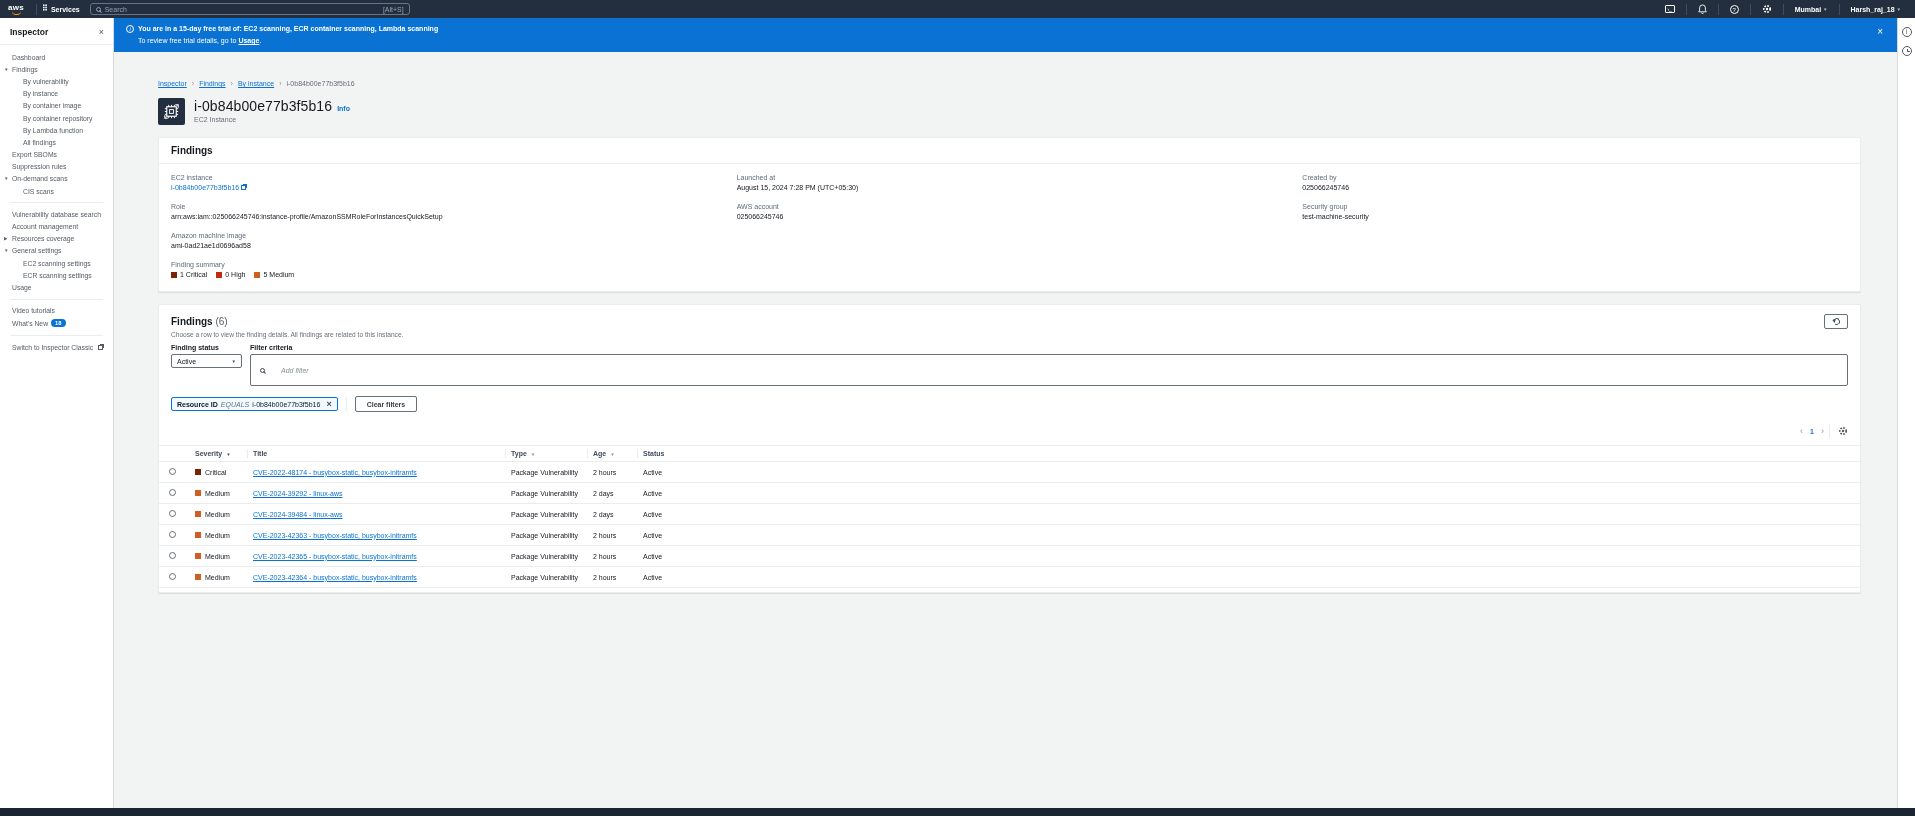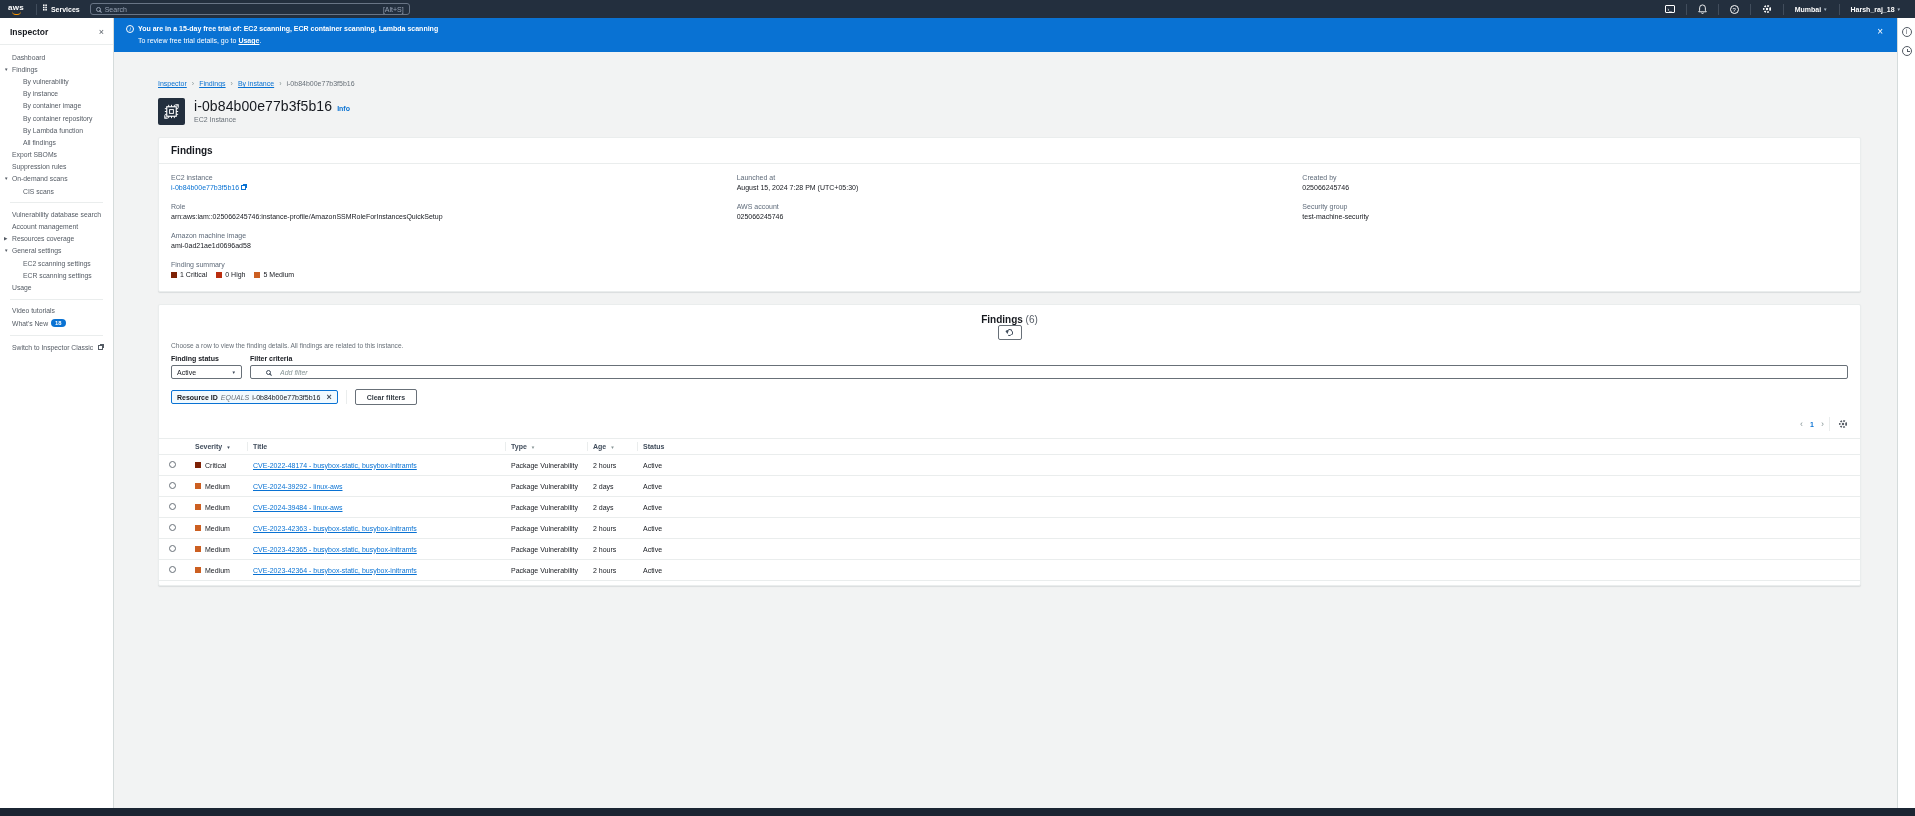--- a/index.html
+++ b/index.html
@@ -80,32 +80,32 @@
   .field { margin-bottom:12px; }
   .field:last-child { margin-bottom:0; }
   .field .lbl { color:#5f6b7a; margin-bottom:3px; }
   .field .val { color:#16191f; word-break:break-all; }
   .field .val a { color:#0972d3; text-decoration:none; cursor:pointer; }
   .chips { display:flex; gap:9px; align-items:center; }
   .chip { display:flex; gap:3px; align-items:center; }
   .sq { width:6px; height:6px; flex:none; display:inline-block; }
 
   
-  .f-head { display:flex; justify-content:space-between; align-items:center; padding:9px 12px 2px;flex-direction:column; }
+  .f-head { display:flex; justify-content:space-between; align-items:center; padding:9px 12px 2px; }
   .f-head .count { font-weight:400; color:#545b64; }
   .refresh { width:24px; height:15px; background:#fff; border:1px solid #687078; border-radius:2px; display:flex; align-items:center; justify-content:center; cursor:pointer; }
   .refresh-ic { width:7px; height:7px; border:1.2px solid #414d5c; border-radius:50%; border-left-color:transparent; position:relative; transform:rotate(-20deg); }
   .refresh-ic::after { content:""; position:absolute; left:-3px; top:-2px; border:2px solid transparent; border-right:3px solid #414d5c; transform:rotate(40deg); }
   .f-desc { padding:0 12px; color:#687078; font-size:6.6px; }
   .f-controls { display:flex; gap:8px; padding:6px 12px 0; }
   .ctl label { display:block; color:#16191f; font-weight:700; margin-bottom:3px; font-size:7px; }
   .ctl.grow { flex:1; }
   .select { width:71px; height:14px; border:1px solid #687078; border-radius:2px; background:#fff; display:flex; align-items:center; justify-content:space-between; padding:0 5px; cursor:pointer; }
   .caret { font-size:4.5px; color:#414d5c; }
-  .filter-box { height:14px; border:1px solid #687078; border-radius:2px; background:#fff; display:flex; align-items:center; gap:9px; padding:0 15px; }
+  .filter-box { height:32px; border:1px solid #687078; border-radius:2px; background:#fff; display:flex; align-items:center; gap:16px; padding:0 9px; }
   .filter-box input { border:none; outline:none; flex:1; font-size:7px; font-family:inherit; color:#16191f; background:transparent; }
   .filter-box input::placeholder { color:#879596; font-style:italic; }
   .f-tokens { display:flex; align-items:center; gap:8px; padding:10px 12px 4px; }
   .token { display:inline-flex; align-items:center; gap:3px; border:1px solid #0972d3; border-radius:2px; background:#f1faff; padding:2.5px 5px; }
   .token b { font-weight:700; }
   .token i { color:#687078; }
   .tk-x { font-weight:700; font-size:9px; line-height:6px; margin-left:3px; cursor:pointer; color:#414d5c; }
   .vsep { width:1px; height:14px; background:#eaeded; }
   .btn { background:#fff; border:1px solid #687078; border-radius:2px; font-size:7px; font-weight:700; color:#383f47; padding:3.5px 11px; cursor:pointer; font-family:inherit; }
   .f-pag { display:flex; justify-content:flex-end; align-items:center; gap:5px; padding:8px 12px 4px; }

